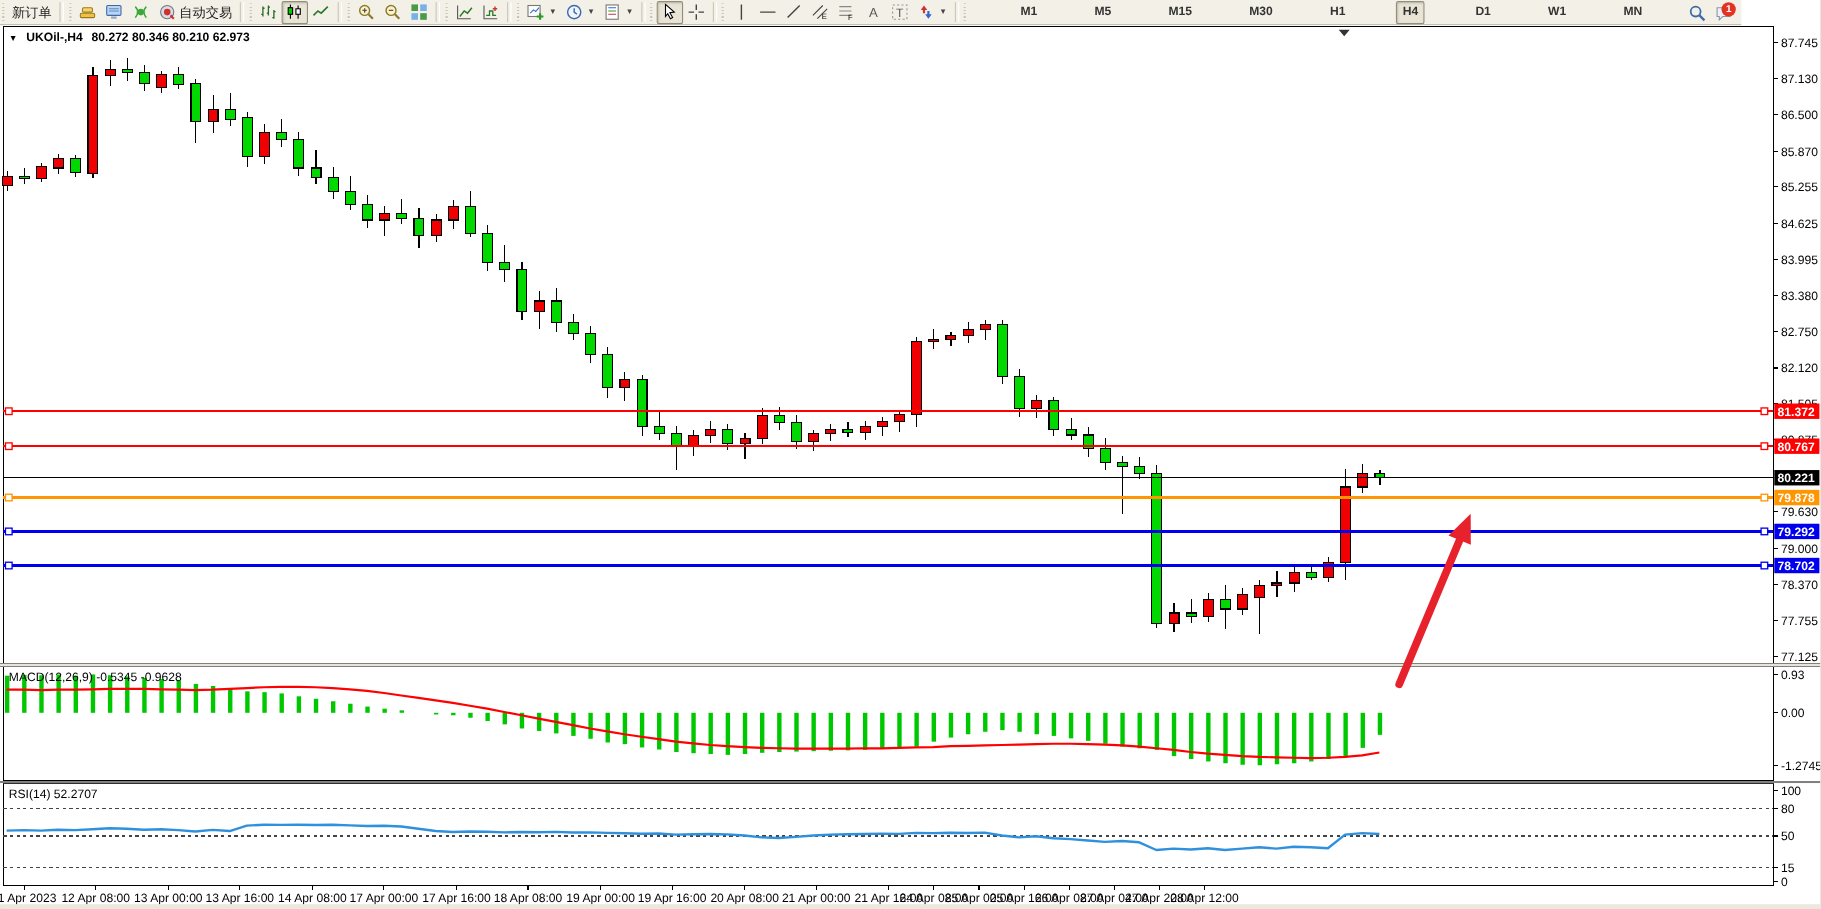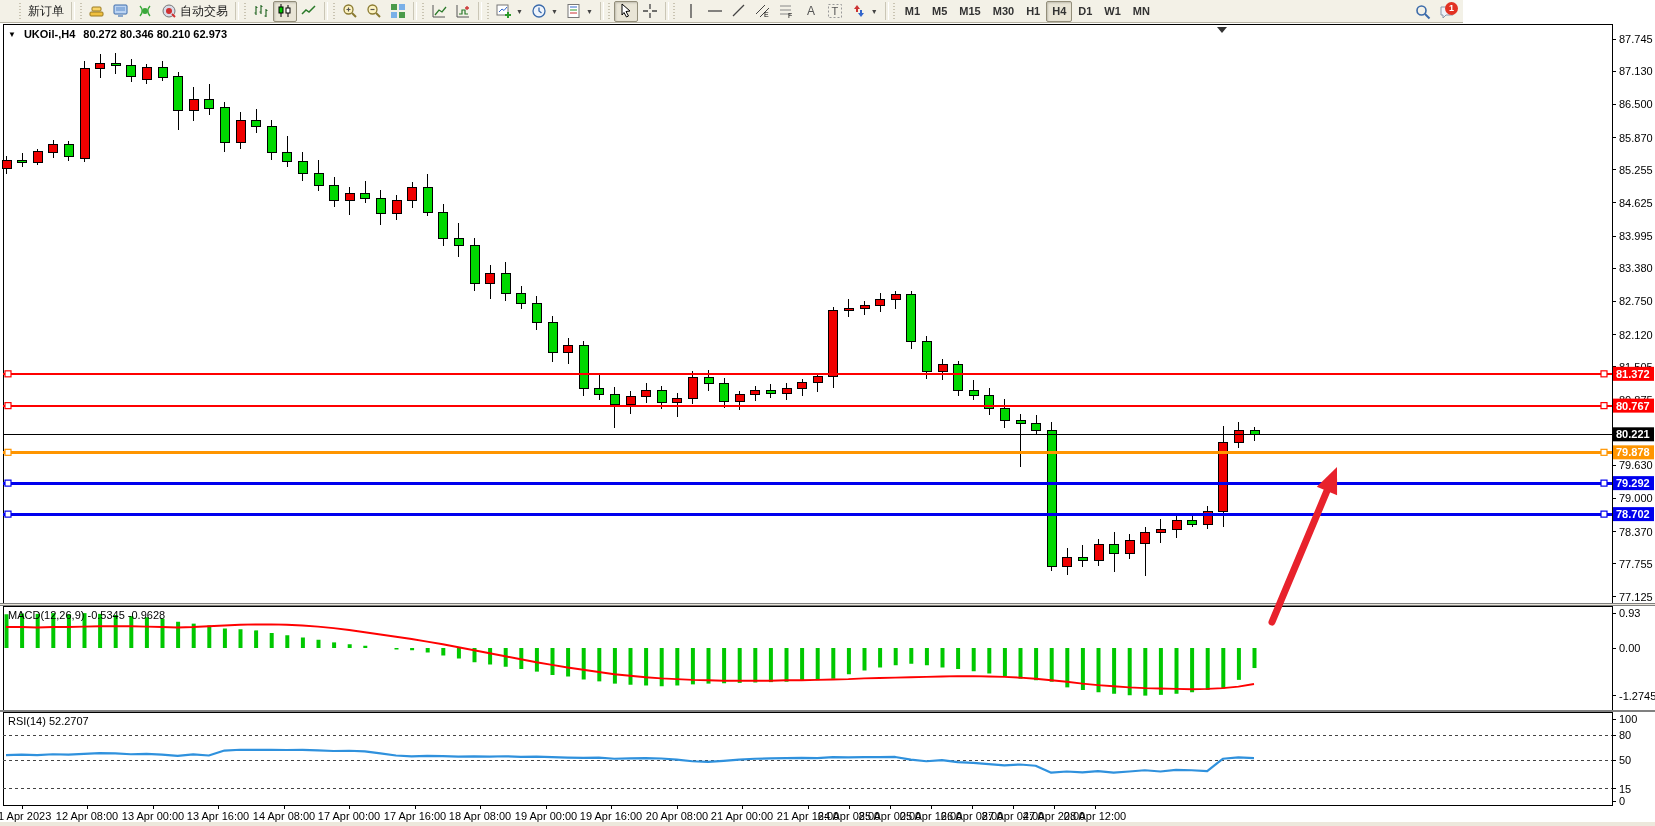--- a/index.html
+++ b/index.html
@@ -1,28 +1,28 @@
 <!DOCTYPE html>
 <html><head>
 <meta charset="utf-8">
 <style>
   html,body{margin:0;padding:0;background:#d4d0c8;font-family:"Liberation Sans",sans-serif;}
   #app{position:relative;width:1655px;height:826px;background:#fff;overflow:hidden;}
   
-  #toolbar{position:absolute;left:0;top:0;width:1463px;height:23px;background:#f3f1e7;
-    border-bottom:1px solid #b7b3a4;display:flex;align-items:center;padding-left:17px;box-sizing:border-box;}
+  #toolbar{position:absolute;left:0;top:0;width:1583px;height:23px;background:#f3f1e7;
+    border-bottom:1px solid #b7b3a4;display:flex;align-items:center;padding-left:0;box-sizing:border-box;}
   .grip{width:3px;height:16px;margin:0 3px 0 1px;
     background-image:repeating-linear-gradient(#c9c4b2 0 1px,transparent 1px 3px);background-size:2px 100%;background-repeat:no-repeat;background-position:center;}
   .sep{width:2px;height:18px;border-left:1px solid #cac6b6;border-right:1px solid #ffffff;margin:0 3px;}
   .tb{height:21px;border:1px solid transparent;background:transparent;display:inline-flex;align-items:center;
     gap:3px;padding:0 3px;font-size:12px;color:#1a1a1a;font-family:"Liberation Sans",sans-serif;cursor:default;border-radius:2px;}
   .tb.active{border-color:#938e7a;background:#e9e5d6;box-shadow:inset 1px 1px 2px rgba(0,0,0,.18);text-align:center;}
   .tb .caret{font-size:7px;color:#444;margin-left:1px;}
   .tb svg{display:block;}
-  .tf{font-weight:bold;font-size:11px;color:#333;padding:0 5px;}
+  .tf{font-weight:bold;font-size:11px;color:#333;padding:0 5px;margin-left:40px;}
   #tb-right{position:absolute;right:4px;top:0;height:23px;display:flex;align-items:center;}
   #badge{position:absolute;right:0px;top:0px;min-width:13px;height:13px;border-radius:7px;background:#e23222;
     color:#fff;font-size:9px;font-weight:bold;text-align:center;line-height:13px;padding:0 1px;box-sizing:border-box;}
   
   #chart-region{position:absolute;left:0;top:23px;width:1655px;height:803px;background:#fff;}
   #chart-svg{position:absolute;left:0;top:0;}
   #symbol-label{position:absolute;left:8px;top:5px;display:flex;gap:8px;align-items:center;
     font-size:11px;font-weight:bold;color:#000;}
   #symbol-caret{font-size:8px;color:#000;font-weight:normal;}
   svg text{font-family:"Liberation Sans",sans-serif;}

